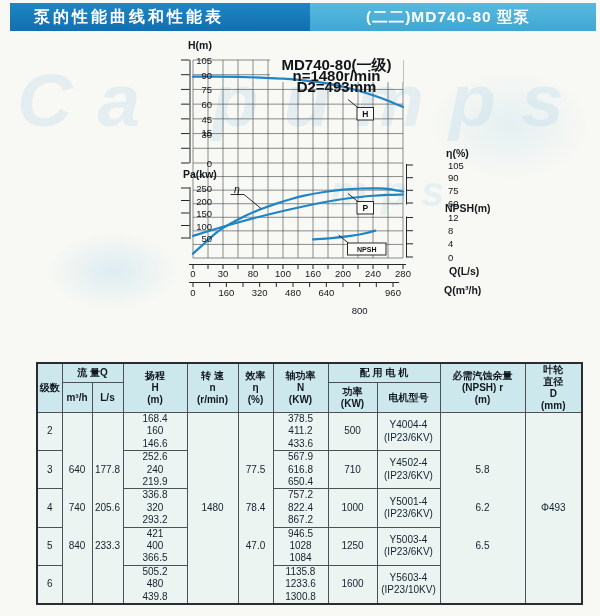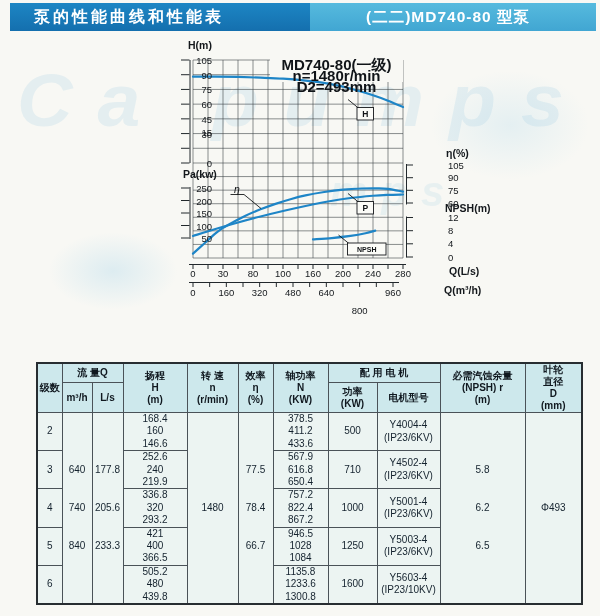--- a/index.html
+++ b/index.html
@@ -278,21 +278,21 @@
         <div class="sv sv2">205.6</div>
         <div class="sv sv3">233.3</div>
       </td>
       <td>168.4
 160
 146.6</td>
       <td rowspan="5">1480</td>
       <td rowspan="5" class="span-cell">
         <div class="sv sv1">77.5</div>
         <div class="sv sv2">78.4</div>
-        <div class="sv sv3">66.7</div>
+        <div class="sv sv3">47.0</div>
       </td>
       <td>378.5
 411.2
 433.6</td>
       <td>500</td>
       <td class="model-cell">Y4004-4
 (IP23/6KV)</td>
       <td rowspan="5" class="span-cell">
         <div class="sv sv1">5.8</div>
         <div class="sv sv2">6.2</div>

